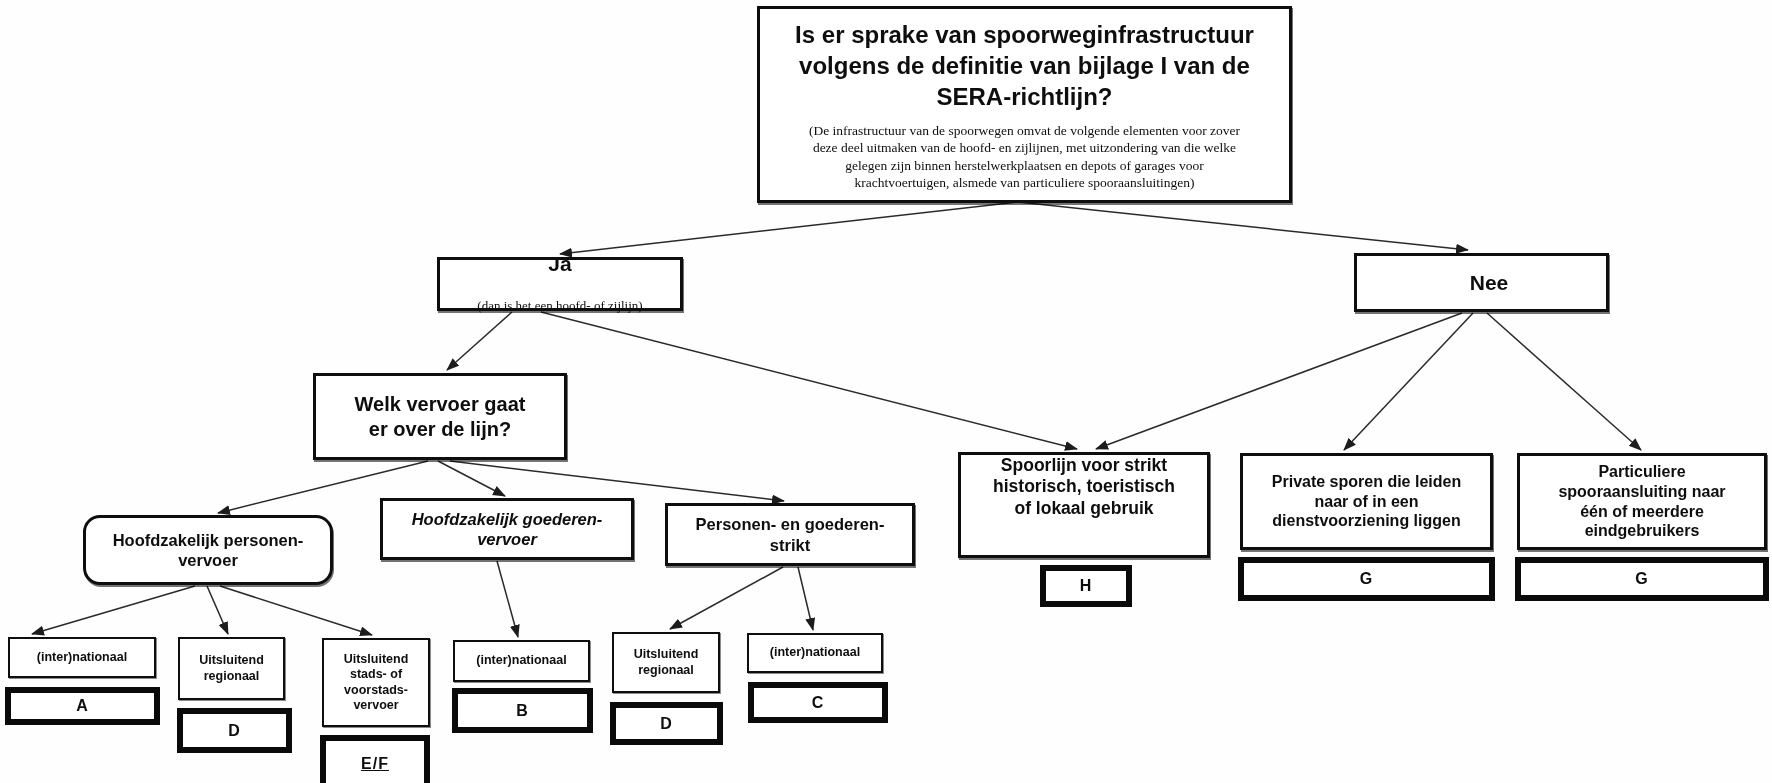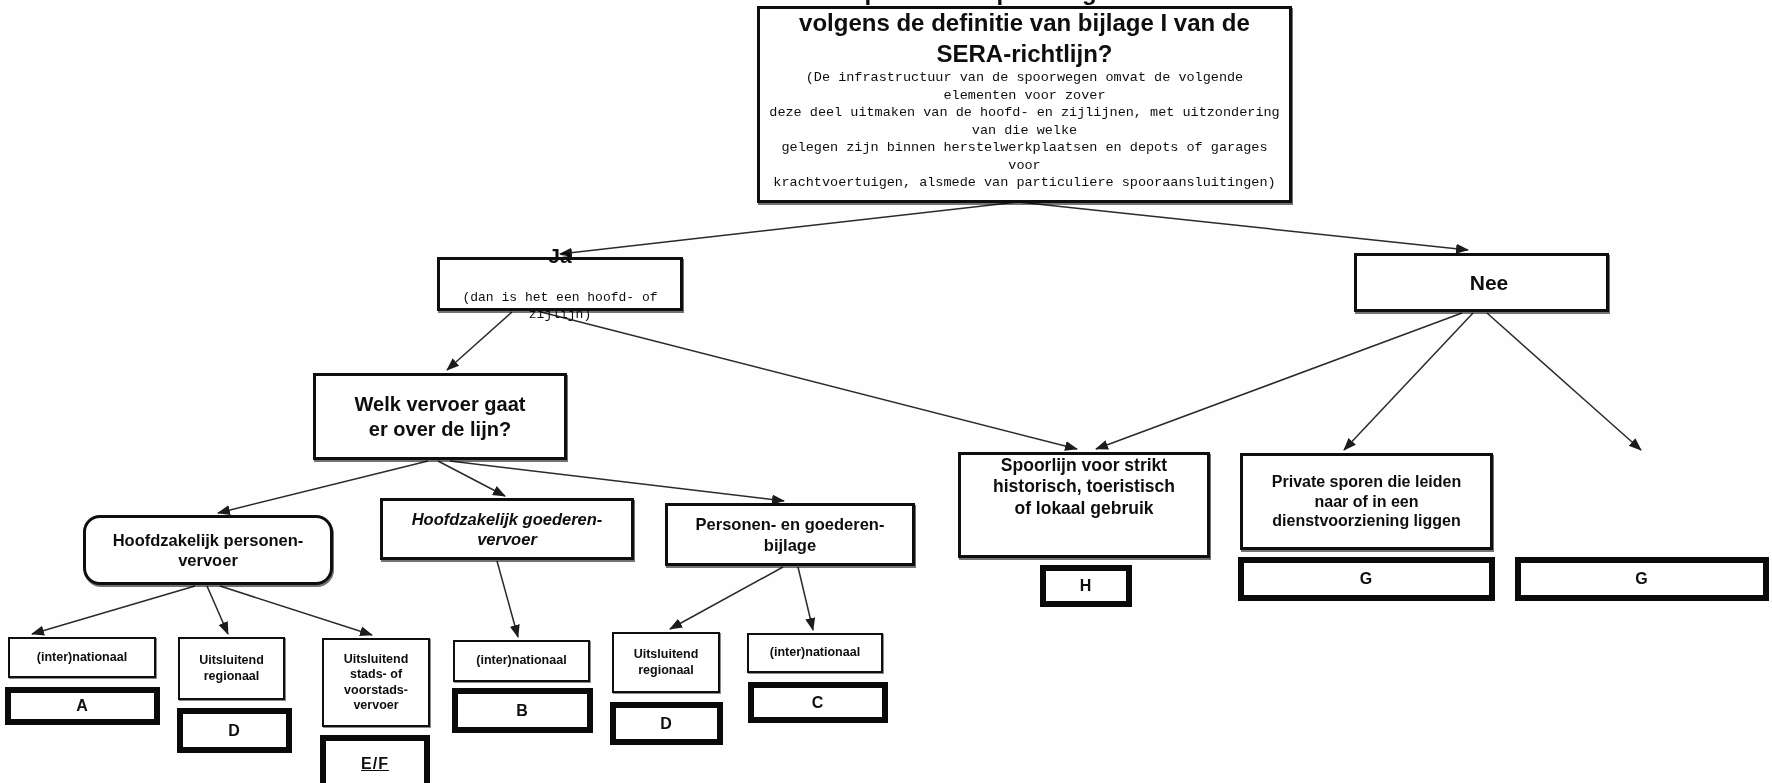--- a/index.html
+++ b/index.html
@@ -35,21 +35,21 @@
     z-index: 2;
     box-shadow: 1px 2px 0 rgba(0,0,0,0.55);
   }
   .node .title {
     white-space: pre-line;
     font-weight: bold;
     line-height: 1.22;
   }
   .node .note {
     white-space: pre-line;
-    font-family: Liberation Mono, monospace;
+    font-family: Liberation Serif, serif;
     font-weight: normal;
     line-height: 1.3;
   }
   
   #n-root          { left: 757px;  top: 6px;   width: 535px; height: 197px; justify-content: flex-end; padding: 10px 8px 8px 8px; }
   #n-root .title   { font-size: 24px; line-height: 1.3; }
   #n-root .note    { font-size: 13.5px; margin-top: auto; }
 
   #n-ja            { left: 437px;  top: 257px; width: 246px; height: 54px; padding: 2px; gap: 24px; }
   #n-ja .title     { font-size: 21px; line-height: 1.0; }
@@ -162,35 +162,41 @@
 vervoer</div>
   </div>
 
   <div class="node" id="n-goed">
     <div class="title">Hoofdzakelijk goederen-
 vervoer</div>
   </div>
 
   <div class="node" id="n-persgoed">
     <div class="title">Personen- en goederen-
-bijlage</div>
+strikt</div>
   </div>
 
   <div class="node" id="n-spoorlijn">
     <div class="title">Spoorlijn voor strikt
 historisch, toeristisch
 of lokaal gebruik</div>
   </div>
 
   <div class="node" id="n-private">
     <div class="title">Private sporen die leiden
 naar of in een
 dienstvoorziening liggen</div>
   </div>
 
+  <div class="node" id="n-particulier">
+    <div class="title">Particuliere
+spooraansluiting naar
+één of meerdere
+eindgebruikers</div>
+  </div>
 
   <div class="node small-label" id="n-i1">
     <div class="title">(inter)nationaal</div>
   </div>
 
   <div class="node small-label" id="n-u1">
     <div class="title">Uitsluitend
 regionaal</div>
   </div>
 

